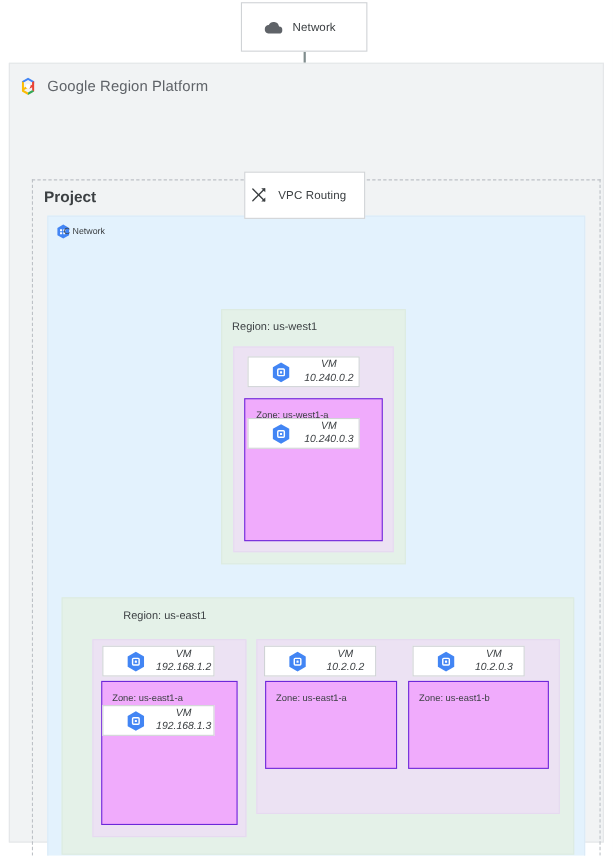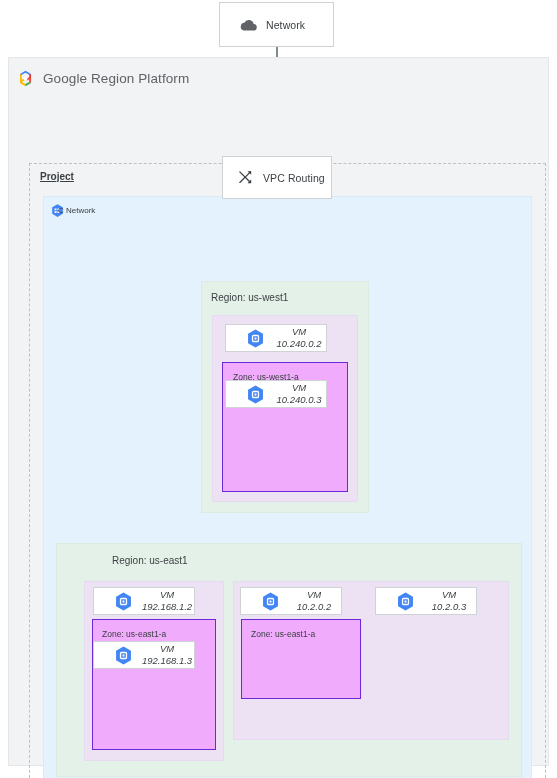--- a/index.html
+++ b/index.html
@@ -53,21 +53,21 @@
     left: 219px; top: 2px; width: 115px; height: 45px;
     padding-left: 20px; gap: 9px;
   }
   #internet-node .title {
     font-size: 10.5px; color: #3c4043; letter-spacing: .1px;
   }
 
   
   #vpc-routing-node {
     left: 222px; top: 156px; width: 110px; height: 43px;
-    padding-left: 14px; gap: 9px;
+    padding-left: 4px; gap: 9px;
   }
   #vpc-routing-node .title {
     font-size: 10.5px; color: #3c4043; letter-spacing: .1px;
   }
 
   
   .vm-node {
     height: 28px;
     padding-left: 19px;
     gap: 6px;
@@ -102,21 +102,21 @@
   #gcp-brand .brand-text {
     font-size: 13.5px; color: #5f6368; letter-spacing: .1px;
   }
 
   #project-frame {
     left: 20px; top: 105px; width: 517px; height: 650px;
     border: 1.5px dashed #bdc1c6;
     background: transparent;
   }
   #project-frame > .frame-label {
-    left: 10px; top: 7px; font-size: 10px; font-weight: 700; text-decoration: underline;
+    left: 10px; top: 7px; font-size: 14px; font-weight: 700;
   }
 
   #vpc-network-frame {
     left: 34px; top: 138px; width: 489px; height: 603px;
     background: #e3f2fd;
     border: 1px solid #dbeaf7;
   }
   #vpc-badge {
     position: absolute; left: 6px; top: 6px;
     display: flex; align-items: center;
@@ -281,20 +281,23 @@
     </div>
 
     <div class="frame subnet-frame" id="subnet3-frame">
       <span class="frame-label">subnet3: 10.2.0.0/16</span>
     </div>
 
     <div class="frame zone-frame" id="zone-east-a3-frame">
       <span class="frame-label">Zone: us-east1-a</span>
     </div>
 
+    <div class="frame zone-frame" id="zone-east-b3-frame">
+      <span class="frame-label">Zone: us-east1-b</span>
+    </div>
   </div>
 
   <div class="node" id="vpc-routing-node">
     <span class="glyph">
       <svg width="17" height="17" viewBox="0 0 24 24">
         <g stroke="#3c4043" stroke-width="1.7" fill="none" stroke-linecap="round">
           <path d="M4 4 L19 19"></path>
           <path d="M19 4 L4 19"></path>
         </g>
         <path fill="#3c4043" d="M19.6 3.2 L19.6 9.2 L17.9 7.5 L14.6 8.4 L15.5 5.1 L13.8 3.4 Z" opacity="0"></path>

